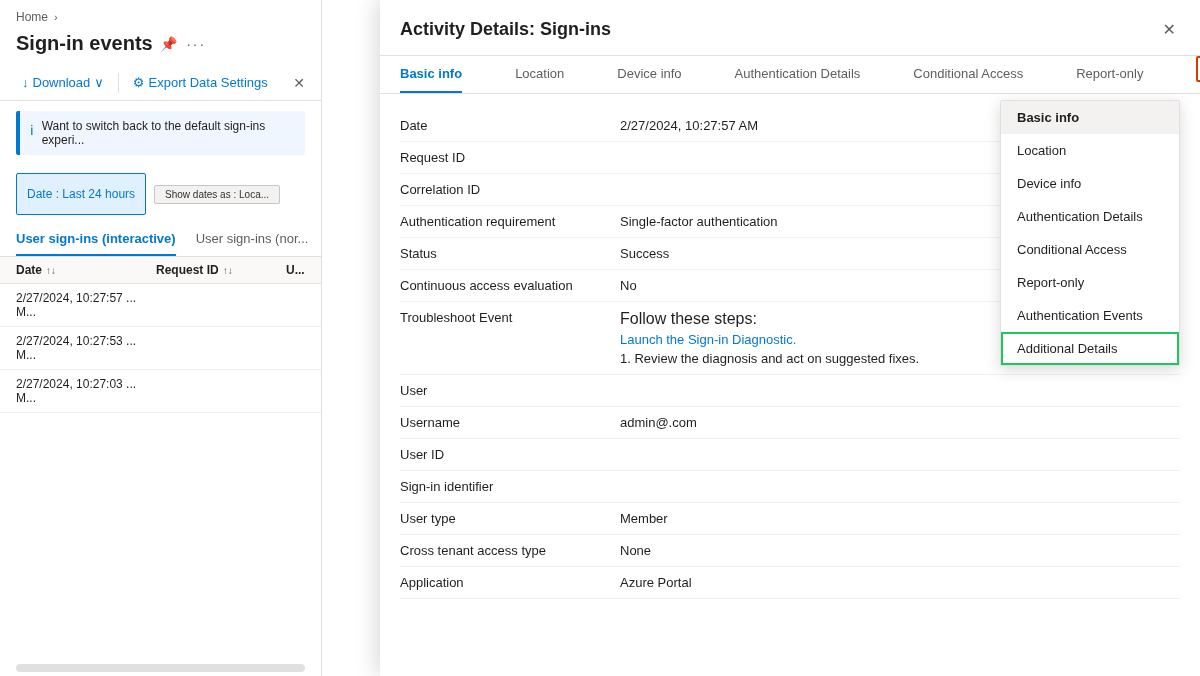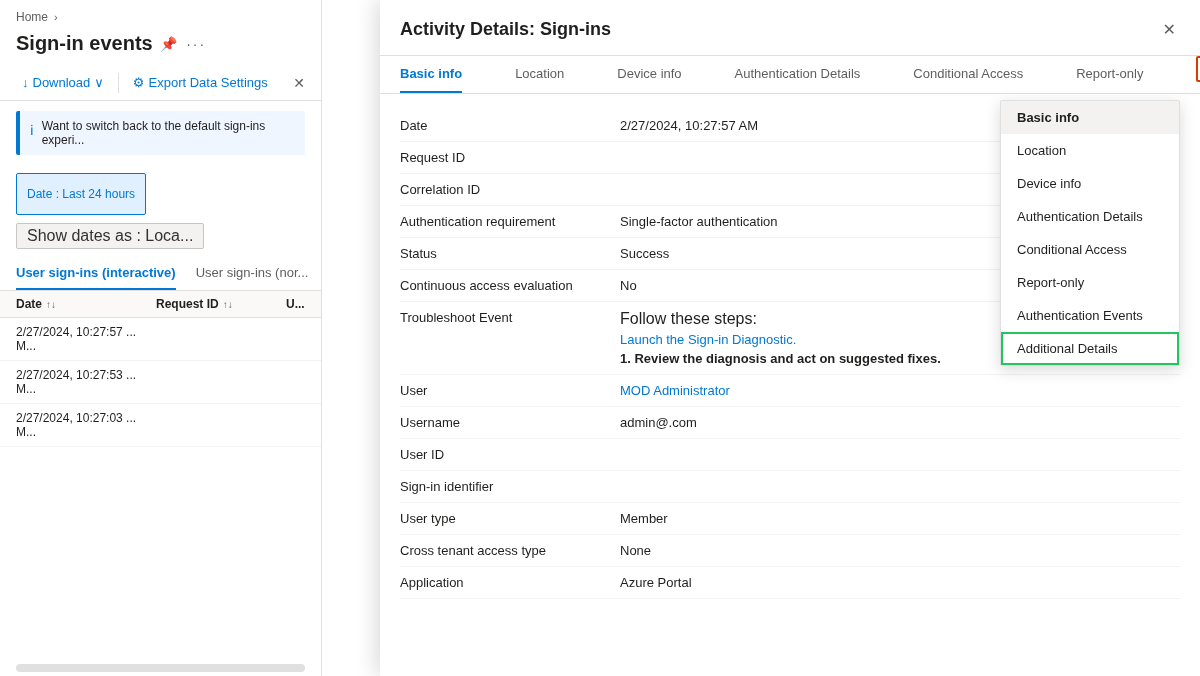--- a/index.html
+++ b/index.html
@@ -22,21 +22,21 @@
     .toolbar { display: flex; align-items: center; gap: 8px; padding: 6px 16px; border-bottom: 1px solid #e0e0e0; }
     .toolbar-btn { display: flex; align-items: center; gap: 4px; font-size: 13px; color: #0078d4; cursor: pointer; background: none; border: none; padding: 4px 6px; }
     .toolbar-separator { width: 1px; height: 20px; background: #e0e0e0; }
     .toolbar-x { color: #605e5c; font-size: 14px; cursor: pointer; margin-left: auto; }
 
     .info-banner { margin: 10px 16px; background: #f0f6ff; border-left: 4px solid #0078d4; padding: 8px 10px; display: flex; align-items: flex-start; gap: 8px; font-size: 12px; color: #201f1e; border-radius: 2px; }
     .info-icon { color: #0078d4; font-size: 14px; margin-top: 1px; }
 
     .filter-row { display: flex; align-items: center; gap: 8px; padding: 8px 16px; flex-wrap: wrap; }
     .filter-chip { background: #e1f0ff; border: 1px solid #0078d4; border-radius: 2px; padding: 13px 10px; font-size: 12px; color: #0078d4; cursor: pointer; }
-    .filter-chip-gray { background: #f3f2f1; border: 1px solid #c8c6c4; border-radius: 2px; padding: 3px 10px; font-size: 16px; color: #323130; cursor: pointer; }
+    .filter-chip-gray { background: #f3f2f1; border: 1px solid #c8c6c4; border-radius: 2px; padding: 3px 10px; font-size: 10px; color: #323130; cursor: pointer; }
 
     .tabs-row { display: flex; border-bottom: 1px solid #e0e0e0; padding: 0 16px; }
     .tab { padding: 8px 0; margin-right: 20px; font-size: 13px; cursor: pointer; color: #605e5c; white-space: nowrap; }
     .tab.active { color: #0078d4; border-bottom: 2px solid #0078d4; font-weight: 600; }
 
     .table-header { display: flex; padding: 6px 16px; background: #faf9f8; border-bottom: 1px solid #e0e0e0; }
     .th { font-size: 12px; font-weight: 600; color: #201f1e; display: flex; align-items: center; gap: 4px; }
     .th-date { width: 140px; }
     .th-reqid { width: 130px; }
     .th-user { flex: 1; }
@@ -64,21 +64,21 @@
 
     .modal-content { flex: 1; overflow-y: auto; padding: 16px 20px; position: relative; }
 
     .field-row { display: flex; align-items: flex-start; padding: 8px 0; border-bottom: 1px solid #f3f2f1; }
     .field-label { width: 220px; min-width: 220px; font-size: 13px; color: #201f1e; padding-right: 16px; font-weight: 400; }
     .field-value { flex: 1; font-size: 13px; color: #201f1e; }
     .field-value.link { color: #0078d4; cursor: pointer; }
     .field-value.troubleshoot { display: flex; flex-direction: column; gap: 4px; }
     .troubleshoot-steps { font-size: 16px; color: #201f1e; }
     .troubleshoot-link { color: #0078d4; cursor: pointer; text-decoration: none; }
-    .troubleshoot-step { font-size: 13px; color: #201f1e; font-weight: bold; }
+    .troubleshoot-step { font-size: 13px; color: #201f1e; }
 
     
     .dropdown-menu { position: absolute; top: 44px; right: 20px; background: #fff; border: 1px solid #e0e0e0; box-shadow: 0 4px 16px rgba(0,0,0,0.15); z-index: 100; min-width: 180px; border-radius: 2px; }
     .dropdown-item { padding: 9px 16px; font-size: 13px; color: #201f1e; cursor: pointer; display: block; }
     .dropdown-item.active { background: #f3f2f1; font-weight: 600; }
     .dropdown-item.highlighted { border: 2px solid #22c55e; padding: 7px 14px; }
 
     
     .modal-content::-webkit-scrollbar { width: 6px; }
     .modal-content::-webkit-scrollbar-track { background: #f3f2f1; }
@@ -233,21 +233,20 @@
         <div class="field-label">Troubleshoot Event</div>
         <div class="field-value troubleshoot">
           <span class="troubleshoot-steps">Follow these steps:</span>
           <a class="troubleshoot-link">Launch the Sign-in Diagnostic.</a>
           <span class="troubleshoot-step">1. Review the diagnosis and act on suggested fixes.</span>
         </div>
       </div>
 
       <div class="field-row">
         <div class="field-label">User</div>
-        <div class="field-value link">MOD Administrator</div>
       </div>
 
       <div class="field-row">
         <div class="field-label">Username</div>
         <div class="field-value">admin@.com</div>
       </div>
 
       <div class="field-row">
         <div class="field-label">User ID</div>
         <div class="field-value"></div>

